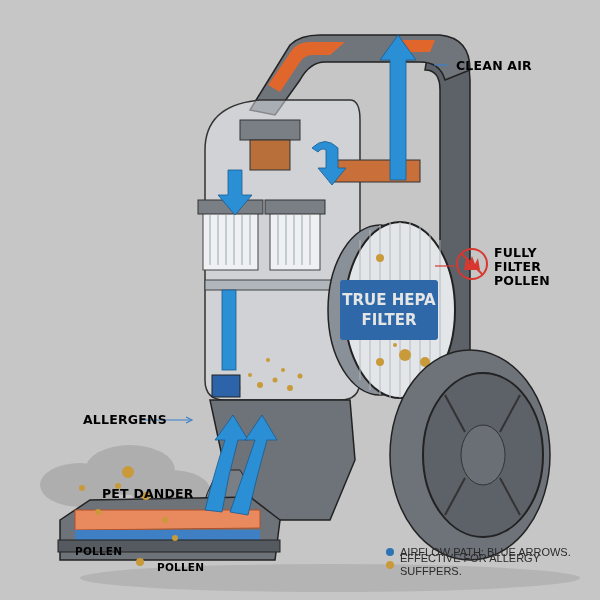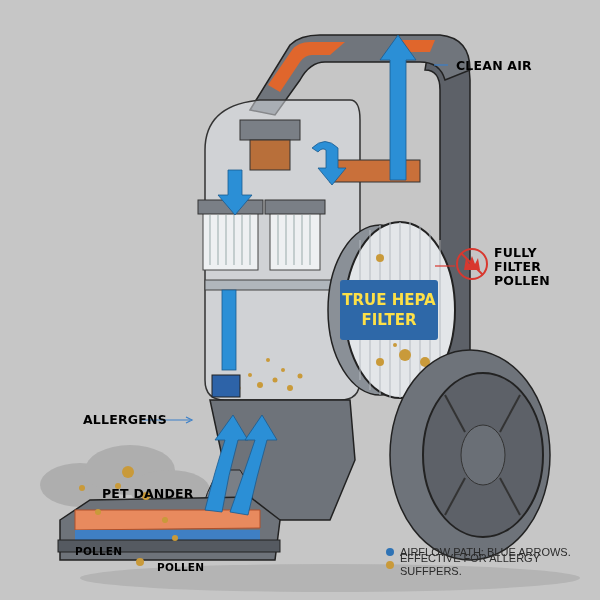--- a/index.html
+++ b/index.html
@@ -8,21 +8,21 @@
   #stage { position:absolute; left:0; top:0; width:600px; height:600px; }
   .label { position:absolute; font-family:"DejaVu Sans", sans-serif; font-weight:bold; color:#000000;
            letter-spacing:0.2px; white-space:nowrap; }
   .lbl-clean { left:456px; top:58px; font-size:12.5px; }
   .lbl-sealed { left:494px; top:246px; font-size:12.5px; line-height:14px; }
   .lbl-allergens { left:83px; top:412px; font-size:12.5px; }
   .lbl-dander { left:102px; top:486px; font-size:12.5px; }
   .lbl-pollen1 { left:75px; top:545px; font-size:10.5px; }
   .lbl-pollen2 { left:157px; top:561px; font-size:10.5px; }
   .hepa-badge { position:absolute; left:340px; top:280px; width:98px; height:60px; background:#2e68a8;
-                border-radius:3px; color:#fde047; font-weight:bold; font-size:15px; line-height:20px;
+                border-radius:3px; color:#e5e5e5; font-weight:bold; font-size:15px; line-height:20px;
                 text-align:center; display:flex; flex-direction:column; justify-content:center; }
   .legend { position:absolute; left:386px; top:546px; font-size:11px; color:#2a2a2a;
             font-family:Liberation Sans, sans-serif; line-height:12.5px; }
   .legend-row { display:flex; align-items:center; height:12.5px; }
   .dot { width:8px; height:8px; border-radius:50%; margin-right:6px; flex:none; }
   .dot-spacer { width:8px; margin-right:6px; flex:none; }
 </style>
 </head>
 <body>
 

